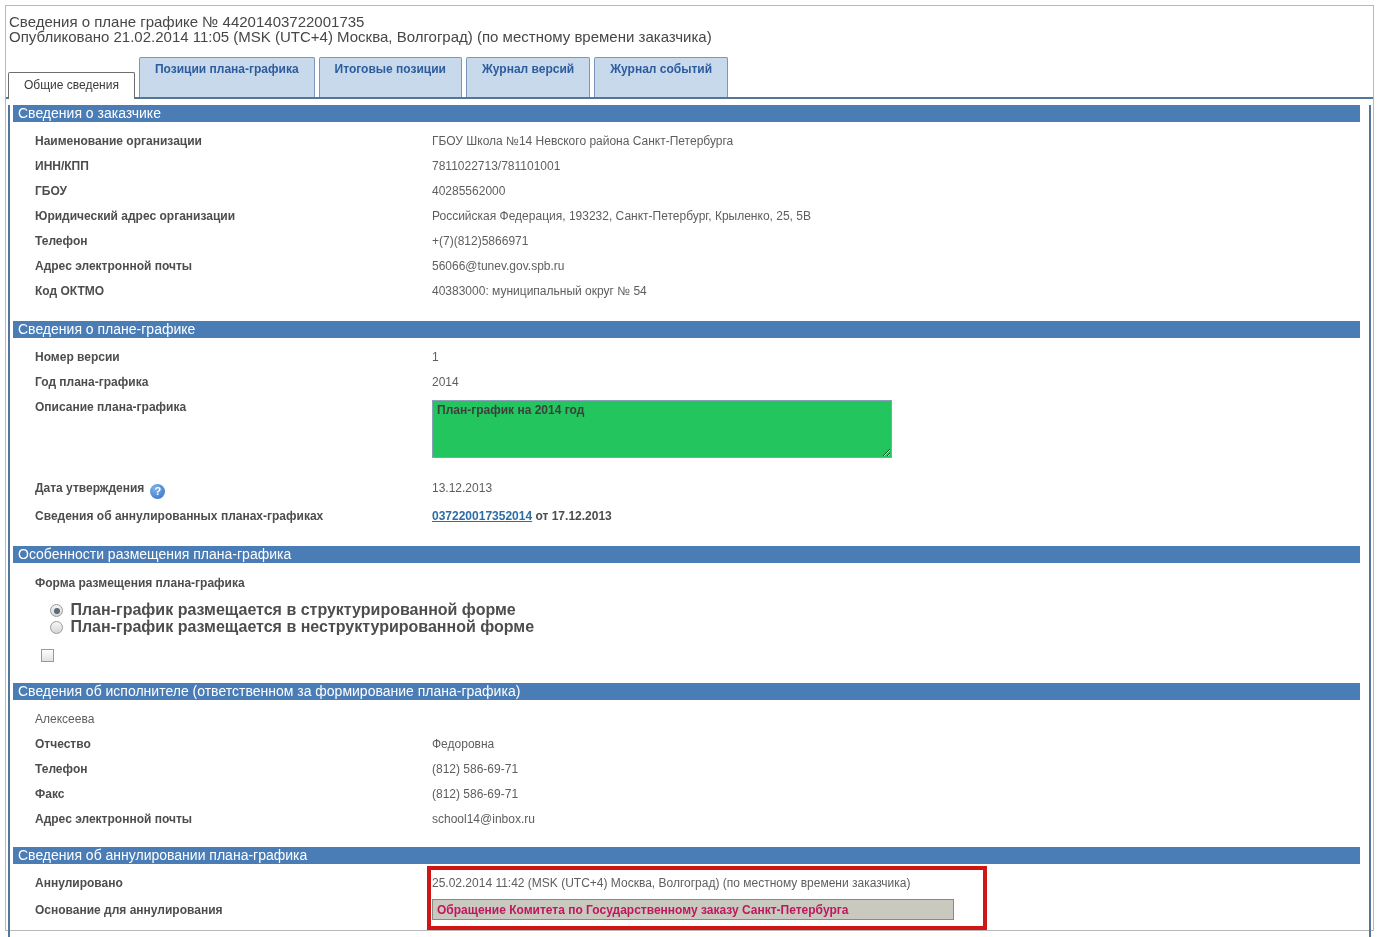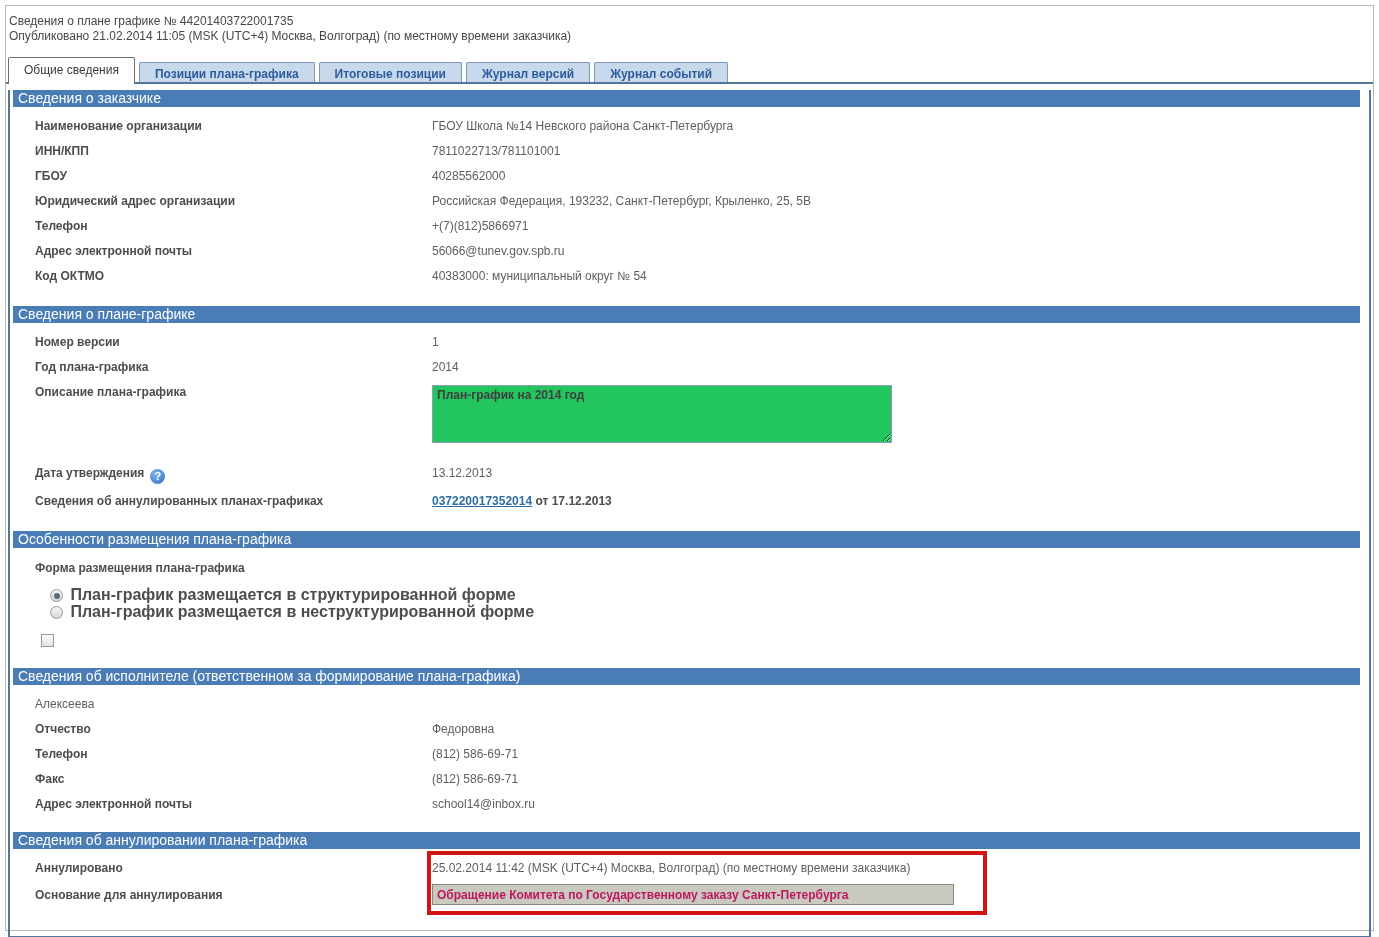--- a/index.html
+++ b/index.html
@@ -2,24 +2,24 @@
 <html><head>
 <meta charset="utf-8">
 <style>
   * { box-sizing: border-box; }
   html,body { margin:0; padding:0; background:#fff; }
   body { font-family:"Liberation Sans", sans-serif; width:1379px; height:937px; overflow:hidden; }
 
   .page { position:relative; margin:5px; border:1px solid #b8b8b8; height:926px; background:#fff; }
 
   .page-header { padding:8px 10px 0 3px; }
-  .page-title, .page-published { font-size:12px; color:#474747; line-height:15px; }
+  .page-title, .page-published { font-size:15px; color:#474747; line-height:15px; }
 
   .tabs { display:flex; align-items:flex-end; padding:13px 0 0 2px; border-bottom:2px solid #54769b; }
-  .tab { height:20px; line-height:22px; padding:0 15px; font-size:12px; font-weight:bold;
+  .tab { height:40px; line-height:22px; padding:0 15px; font-size:12px; font-weight:bold;
          margin-right:4px; border:1px solid #7b98ba; border-bottom:none;
          border-radius:2px 2px 0 0; background:#c9d9ec; color:#2c5c9c; cursor:pointer; white-space:nowrap; }
   .tab.active { background:#fff; color:#3a3a3a; border-color:#6e6e6e; position:relative;
                 z-index:2; height:27px; line-height:25px; margin-bottom:-2px; font-weight:normal; }
 
   .panel { position:relative; margin:0 2px; border:2px solid #54769b; border-top:none; height:848px; }
 
   .section { position:relative; }
   .section-bar { height:17px; line-height:17px; background:#4a7cb5; color:#fff;
                  font-size:14px; padding-left:5px; margin:6px 9px 7px 3px; }

